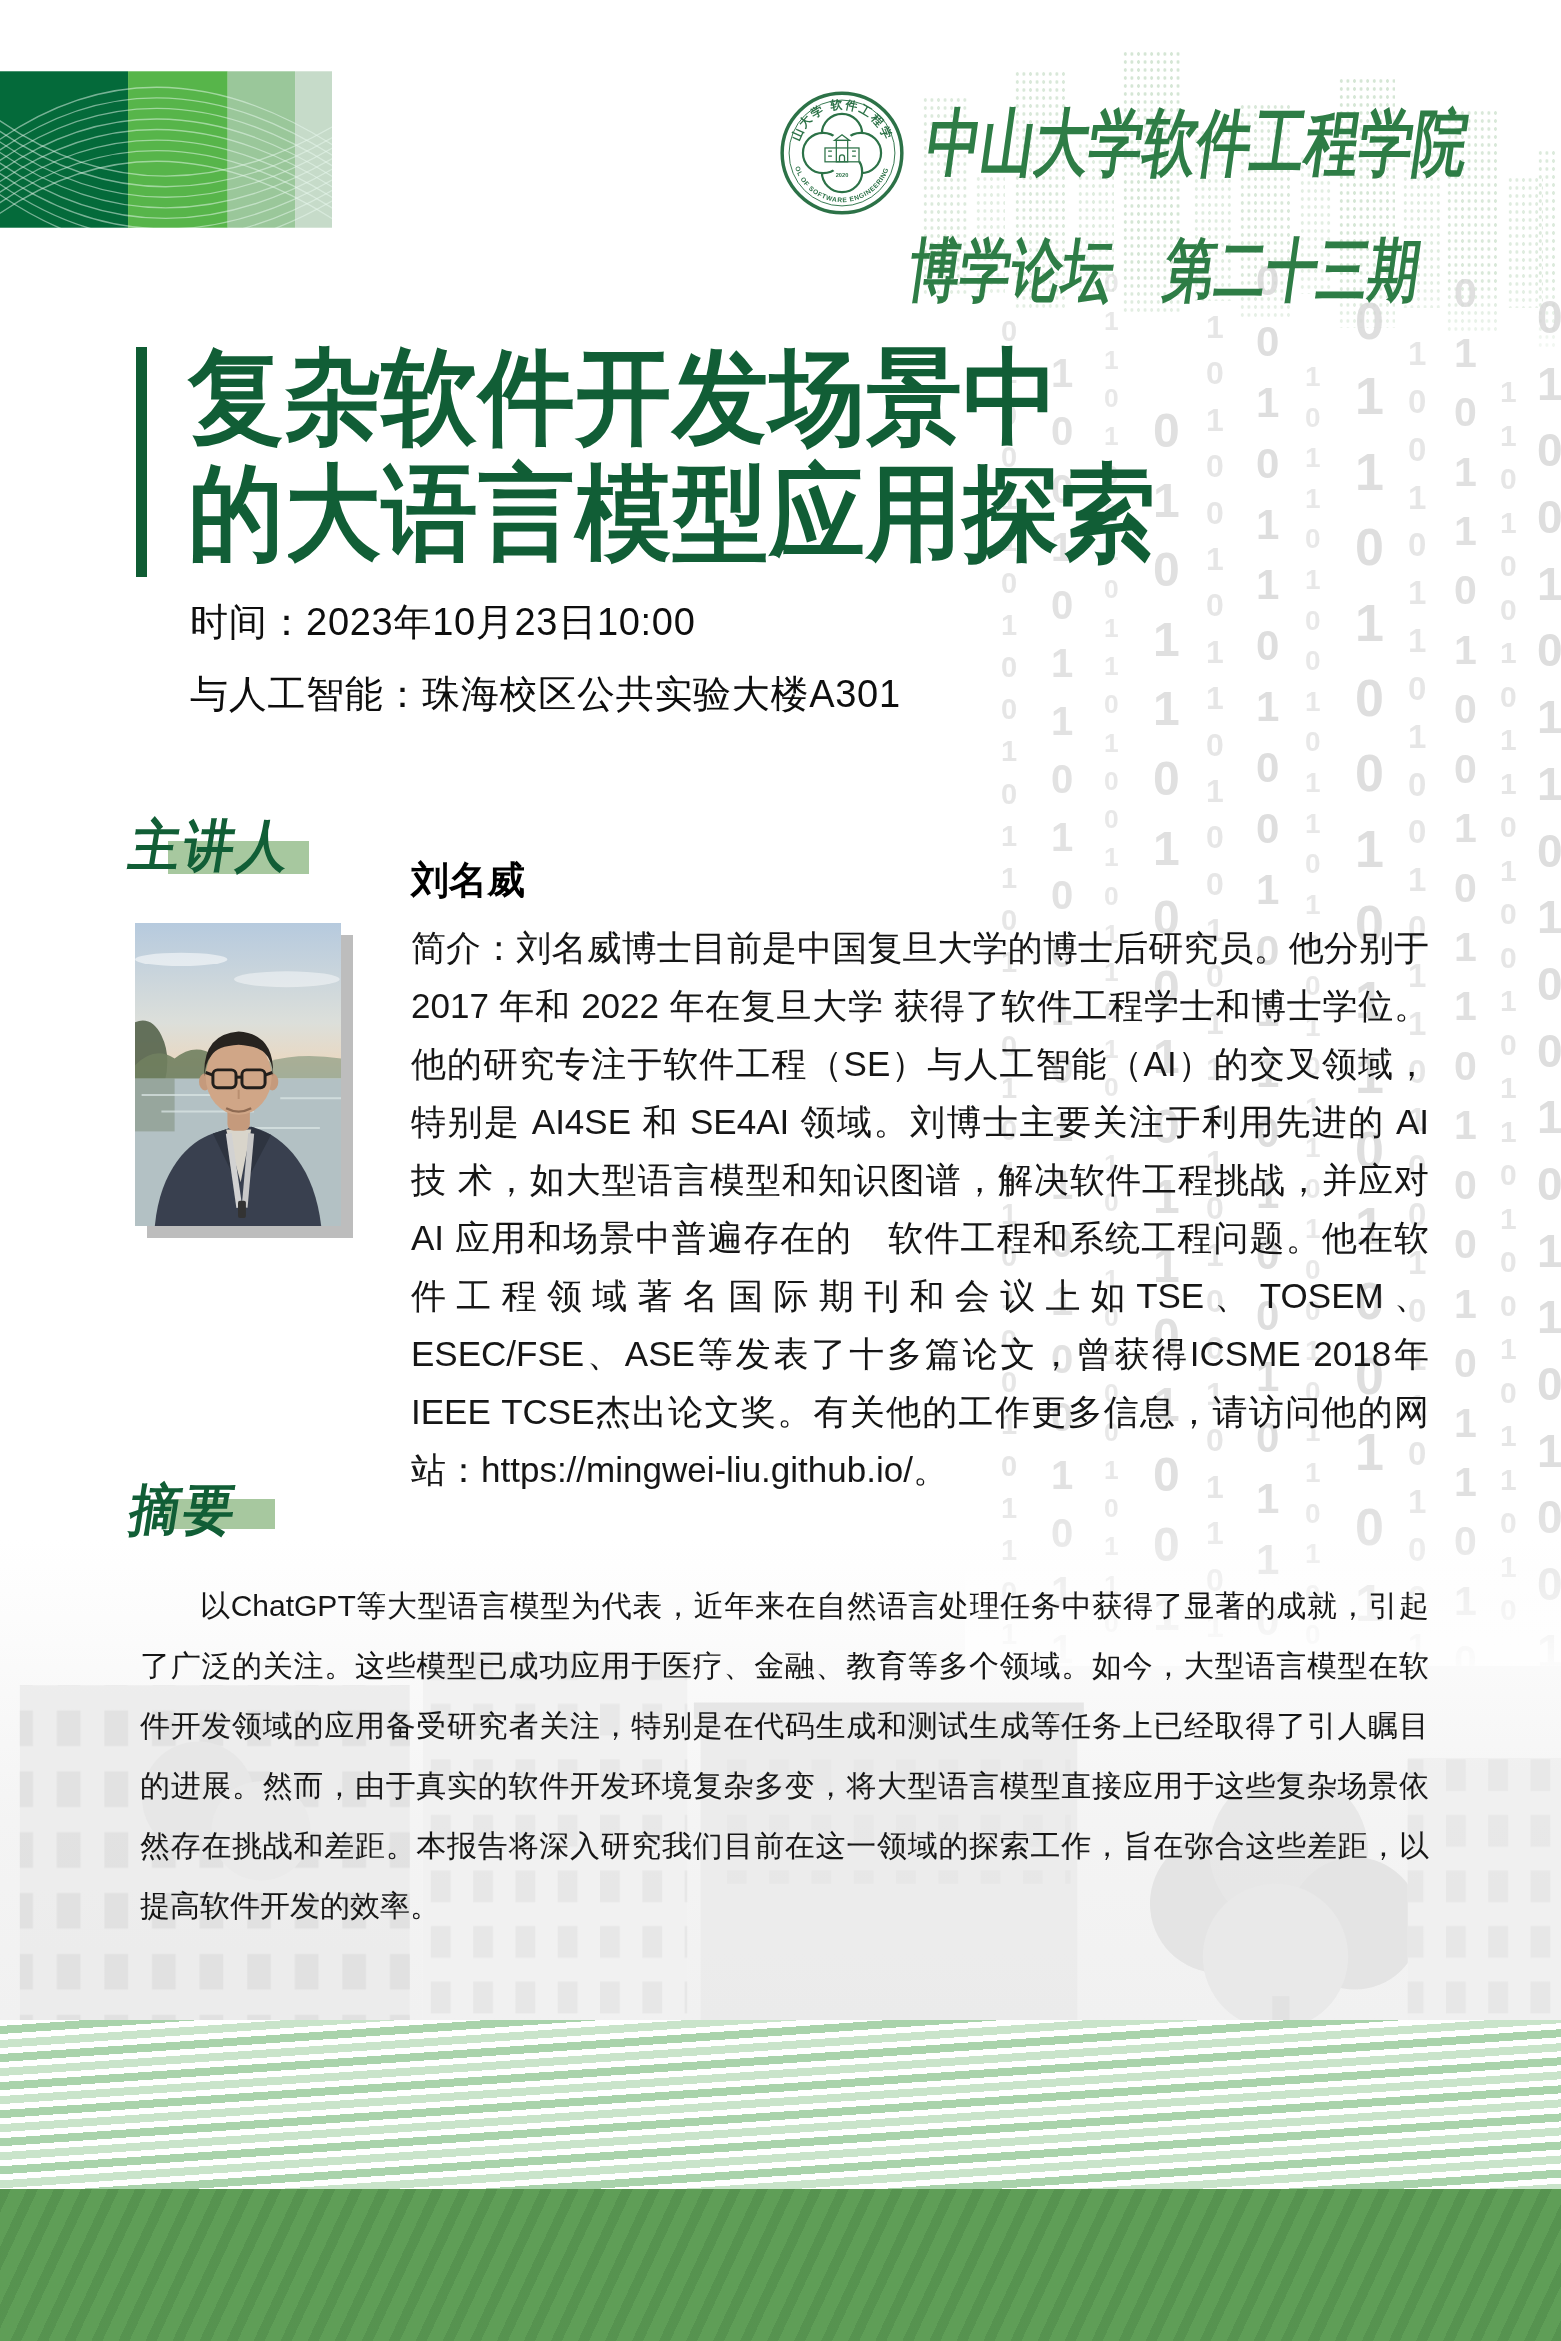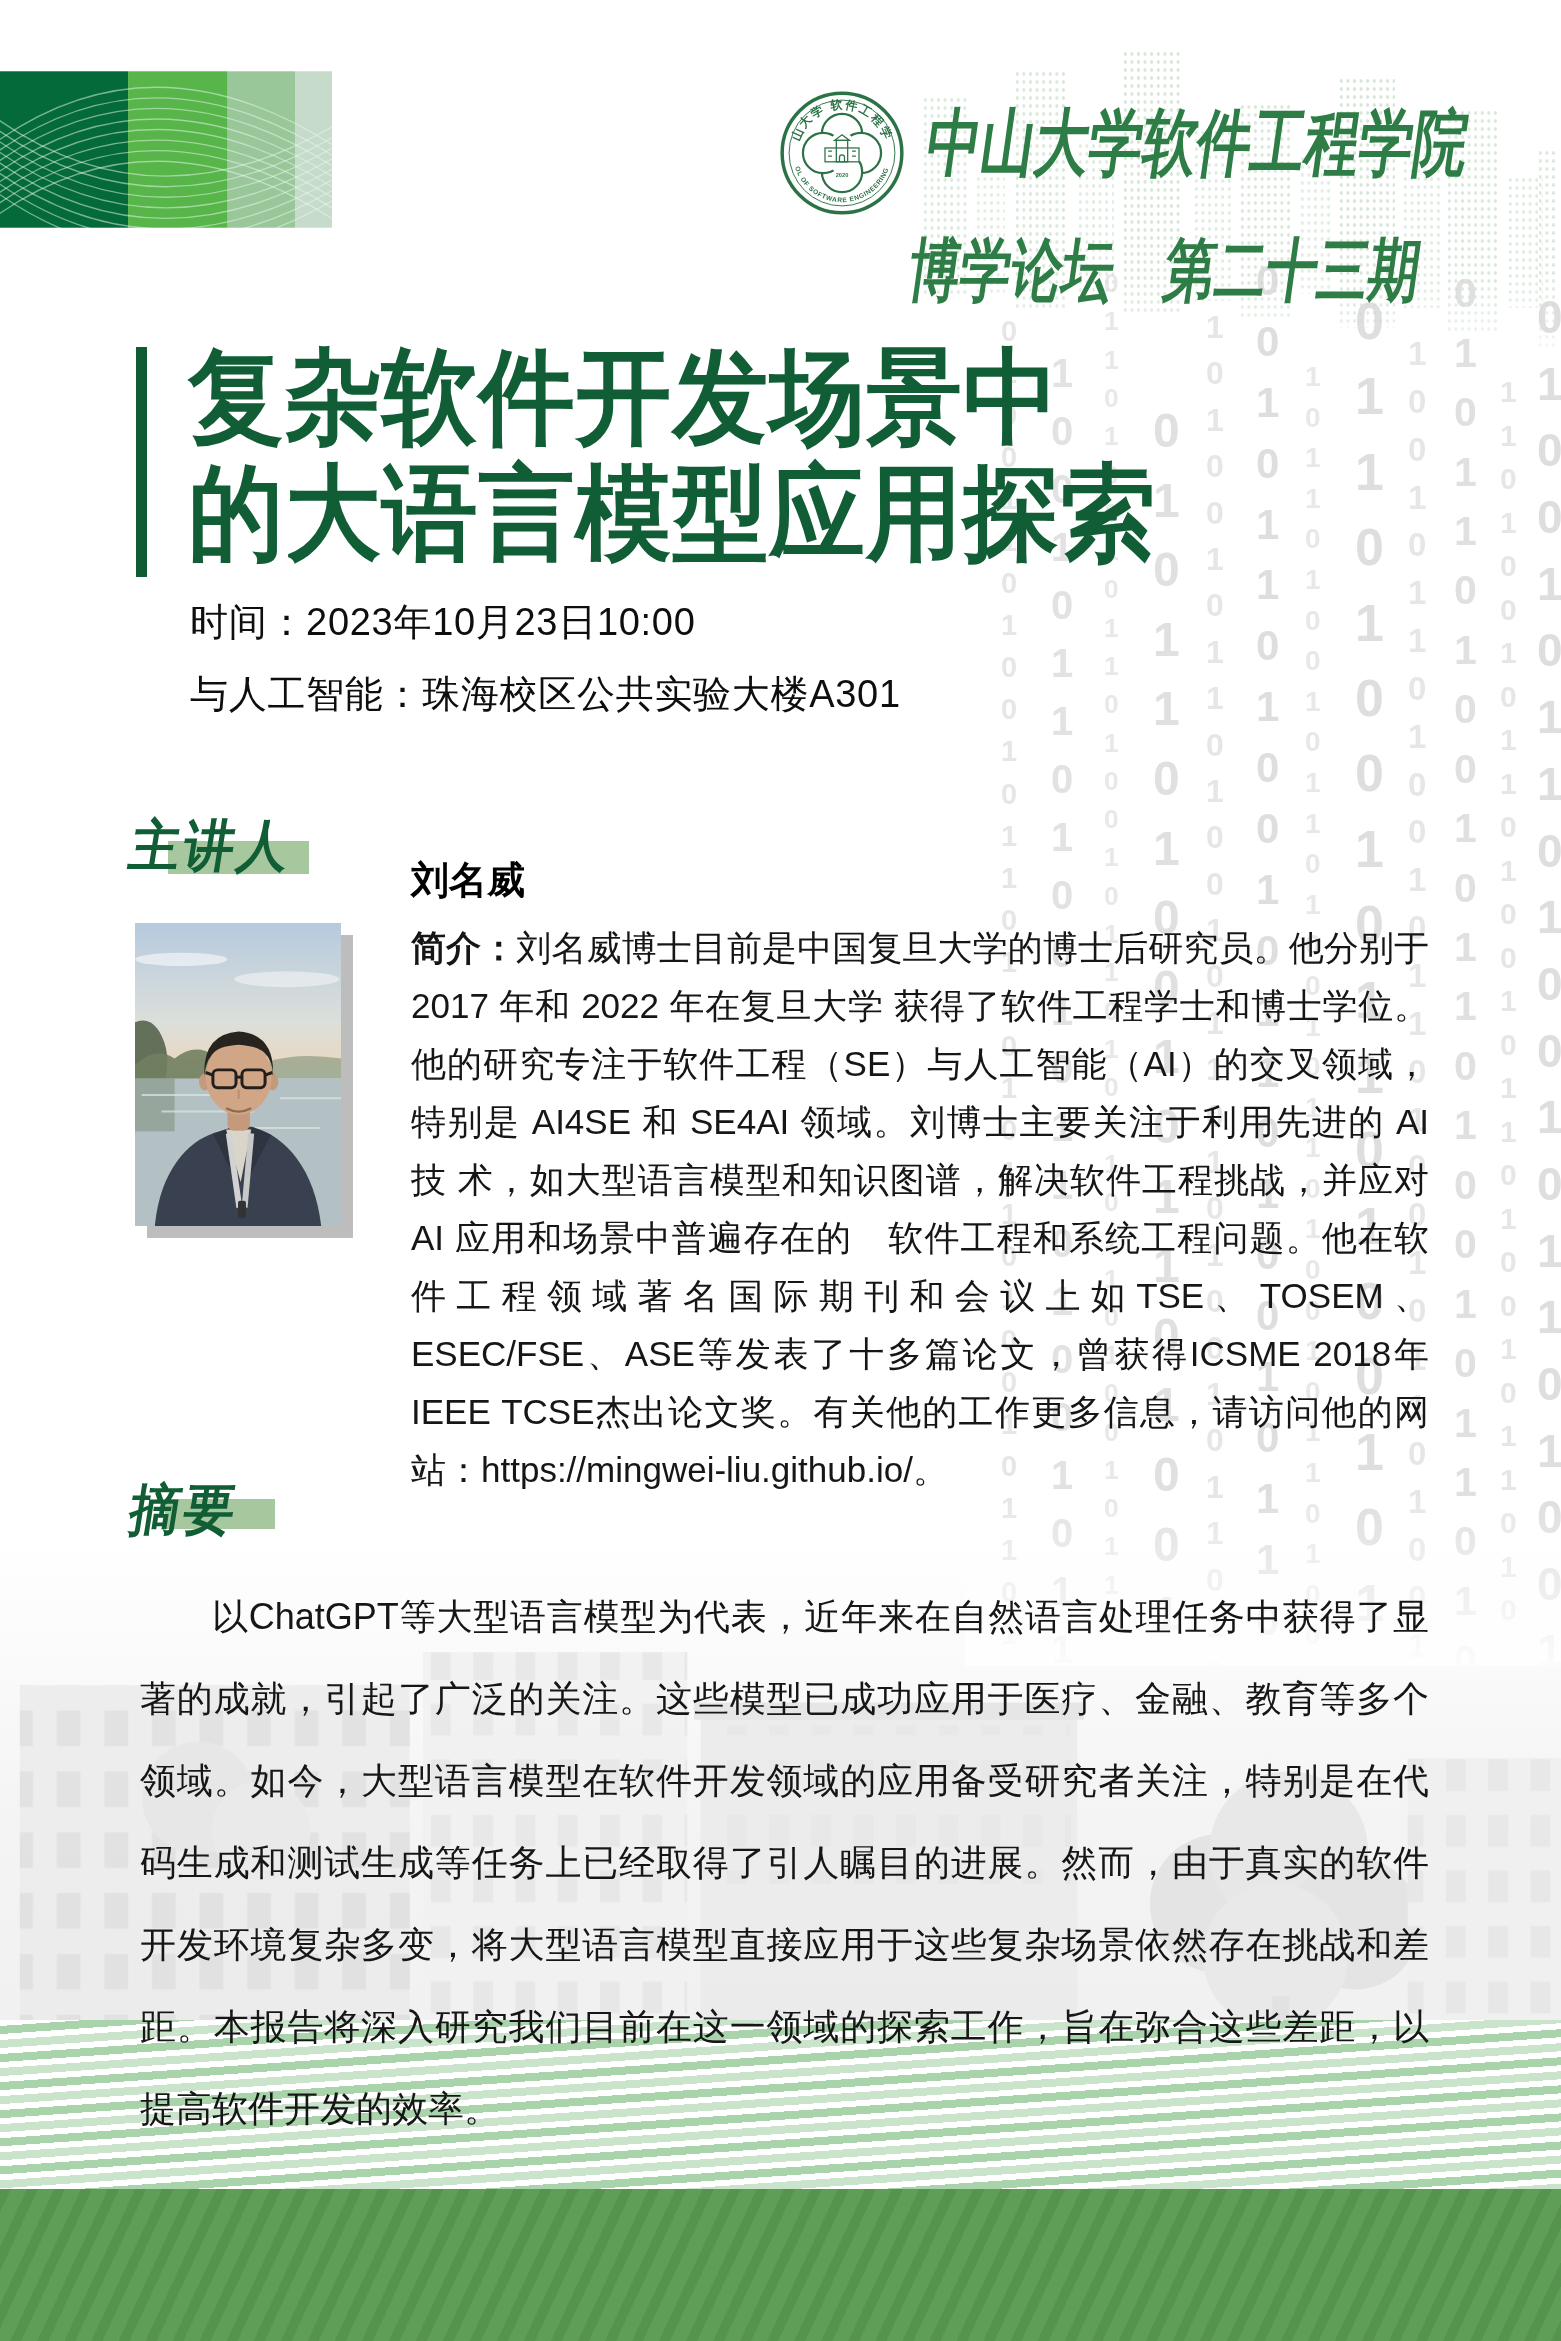--- a/index.html
+++ b/index.html
@@ -70,24 +70,24 @@
 
   .photo { position:absolute; left:135px; top:923px; width:206px; height:303px; z-index:5;
     box-shadow:12px 12px 0 0 #bdbdbd; background:#cfd6da; }
   .photo svg { display:block; }
 
   .speaker-name { position:absolute; left:411px; top:855px; z-index:5;
     font-size:38px; font-weight:800; color:#000; }
 
   .bio { position:absolute; left:411px; top:919px; width:1018px; z-index:5;
     font-size:35px; line-height:58px; text-align:justify; color:#161616; }
-  .bio .bio-label { font-weight:700; }
+  .bio .bio-label { font-weight:400; }
 
   .abstract-text { position:absolute; left:140px; top:1576px; width:1289px; z-index:5;
-    font-size:36px; line-height:82px; text-align:justify; text-indent:2em; color:#161616; }
+    font-size:30px; line-height:60px; text-align:justify; text-indent:2em; color:#161616; }
 </style>
 </head>
 <body>
 
 <div class="page">
 
   <div class="bg-lower"></div>
 
   <svg class="banner" viewBox="0 0 503 237">
     <rect width="194" height="237" fill="#046a3a"></rect>

